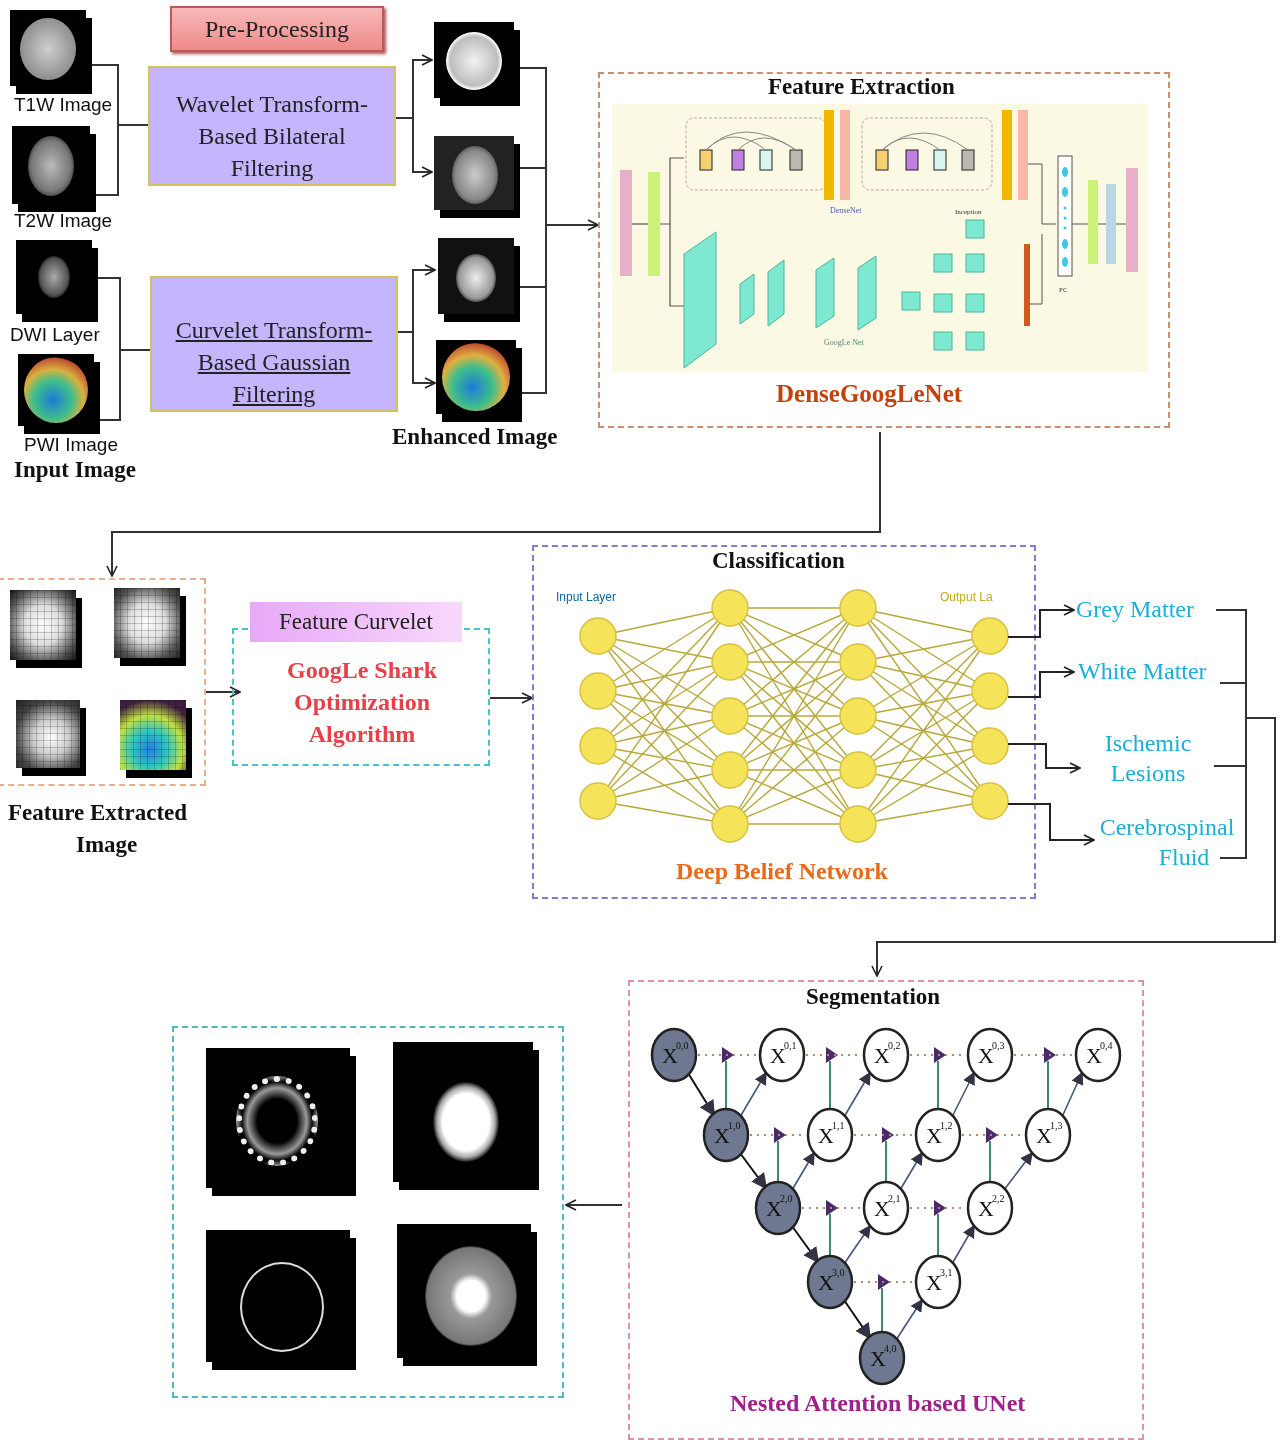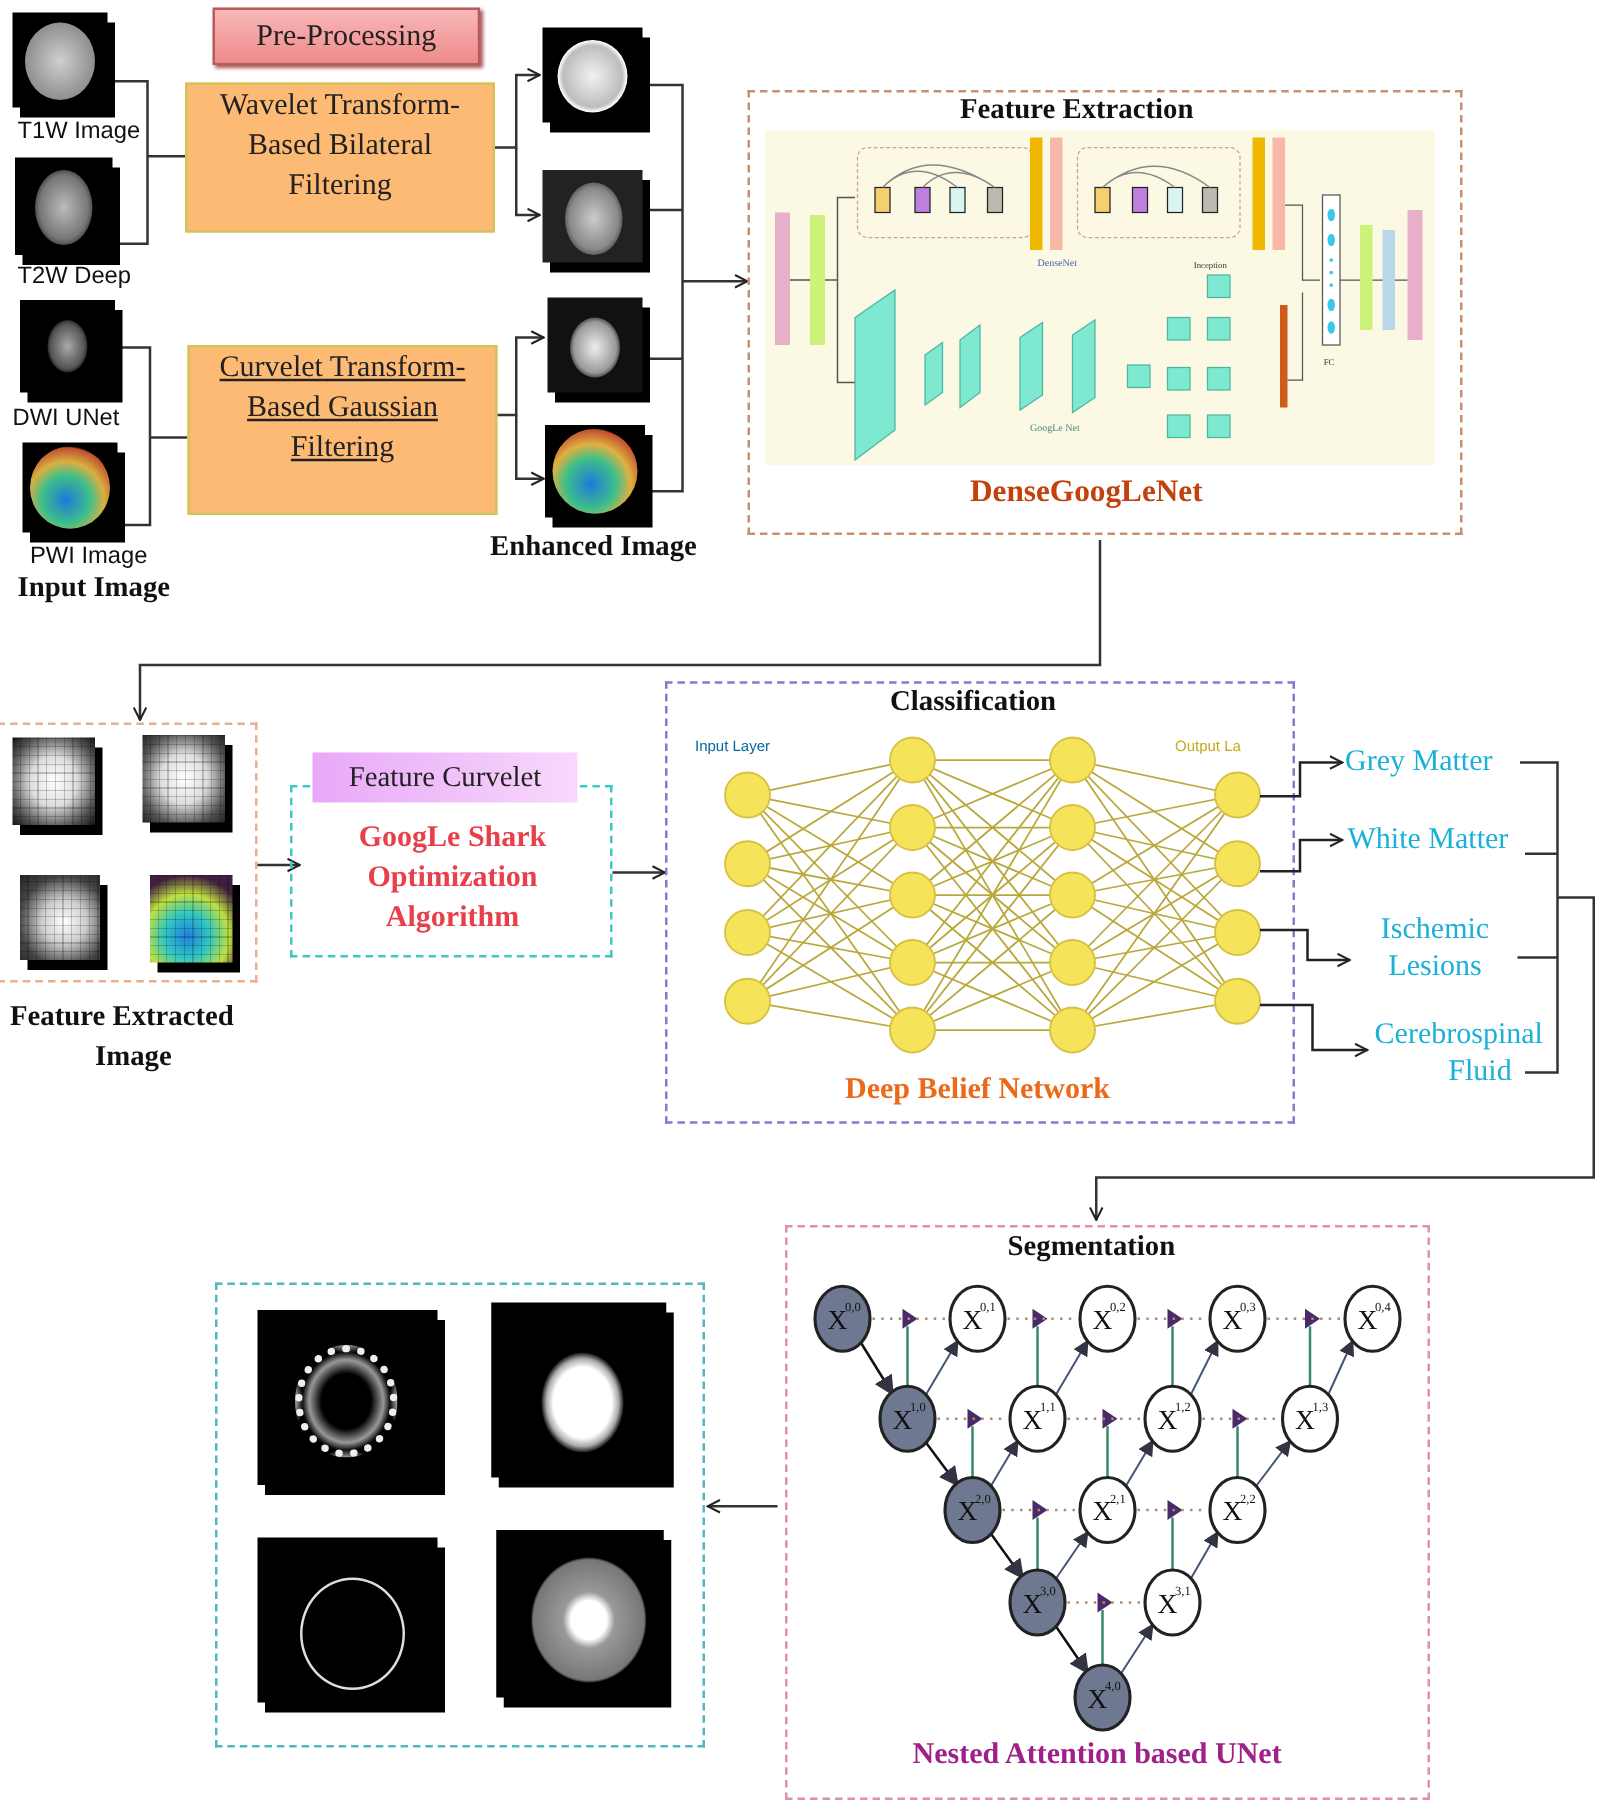--- a/index.html
+++ b/index.html
@@ -1,20 +1,20 @@
 <!DOCTYPE html>
 <html><head>
 <meta charset="utf-8">
 <style>
   html, body { margin:0; padding:0; background:#ffffff; }
   body { width:1280px; height:1442px; position:relative; overflow:hidden; font-family:"Liberation Serif", serif; color:#111; }
   .abs { position:absolute; }
   .lbl-small { font-size:19px; font-family:Liberation Sans, sans-serif; color:#111; white-space:nowrap; }
   .lbl-bold { font-size:23px; font-weight:bold; font-family:"Liberation Serif", serif; color:#111; white-space:nowrap; }
-  .box-yellow { border:2px solid #d4c25a; background:#fdba74; display:flex; align-items:flex-start; justify-content:center; text-align:center; font-size:24px; line-height:32px; color:#222; }
+  .box-yellow { border:2px solid #d4c25a; background:#c4b5fd; display:flex; align-items:flex-end; justify-content:center; text-align:center; font-size:24px; line-height:32px; color:#222; }
   .pre-btn { background:linear-gradient(#f8b8b8,#ef8a8a); border:2px solid #b85a5a; box-shadow:2px 2px 3px #a55; display:flex; align-items:center; justify-content:center; font-size:24px; color:#222; }
   .dashbox { border:2px dashed; }
   .img-stack { position:absolute; }
   .img-stack .back { position:absolute; left:6px; top:8px; right:-6px; bottom:-8px; background:#000; }
   .img-stack .front { position:absolute; left:0; top:0; right:0; bottom:0; background:#000; overflow:hidden; }
   .brain { position:absolute; border-radius:50%; }
   .cls-text { color:#1ab0d8; font-size:24px; text-align:center; line-height:30px; white-space:nowrap; }
   svg { position:absolute; left:0; top:0; overflow:visible; }
 </style>
 </head>
@@ -68,29 +68,29 @@
       </div>
   </div>
   <div class="abs lbl-small" style="left:14px;top:94px;">T1W Image</div>
 
   <div class="img-stack" style="left:12px;top:126px;width:78px;height:78px;">
     <div class="back"></div>
     <div class="front">
         <div class="brain" style="left:16px;top:10px;width:46px;height:60px;background:radial-gradient(#bbb,#777 60%,#333 78%,#000 82%);"></div>
       </div>
   </div>
-  <div class="abs lbl-small" style="left:14px;top:210px;">T2W Deep</div>
+  <div class="abs lbl-small" style="left:14px;top:210px;">T2W Image</div>
 
   <div class="img-stack" style="left:16px;top:240px;width:76px;height:74px;">
     <div class="back"></div>
     <div class="front">
         <div class="brain" style="left:22px;top:16px;width:32px;height:42px;background:radial-gradient(#aaa,#555 60%,#000 80%);"></div>
       </div>
   </div>
-  <div class="abs lbl-small" style="left:10px;top:324px;">DWI UNet</div>
+  <div class="abs lbl-small" style="left:10px;top:324px;">DWI Layer</div>
 
   <div class="img-stack" style="left:18px;top:354px;width:76px;height:72px;">
     <div class="back"></div>
     <div class="front">
         <div class="brain" style="left:6px;top:3px;width:64px;height:66px;background:radial-gradient(circle at 45% 65%,#1e7ad8,#3fbf8a 35%,#d8b040 55%,#c05030 75%,#000 78%);"></div>
       </div>
   </div>
   <div class="abs lbl-small" style="left:24px;top:434px;">PWI Image</div>
   <div class="abs lbl-bold" style="left:14px;top:457px;">Input Image</div>
 </div>

